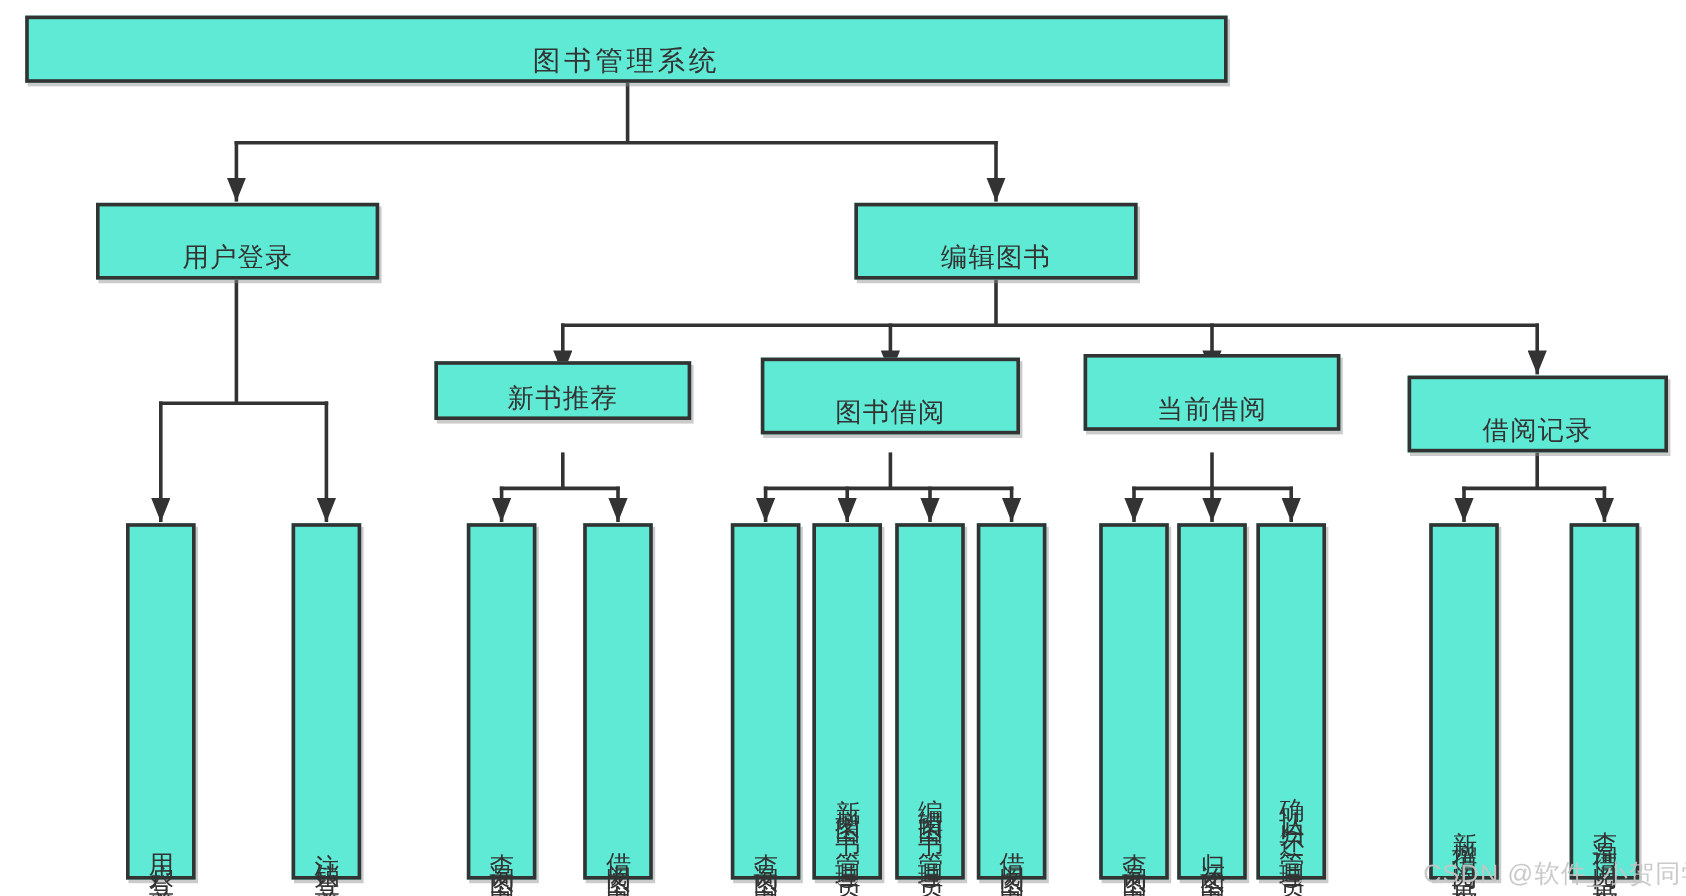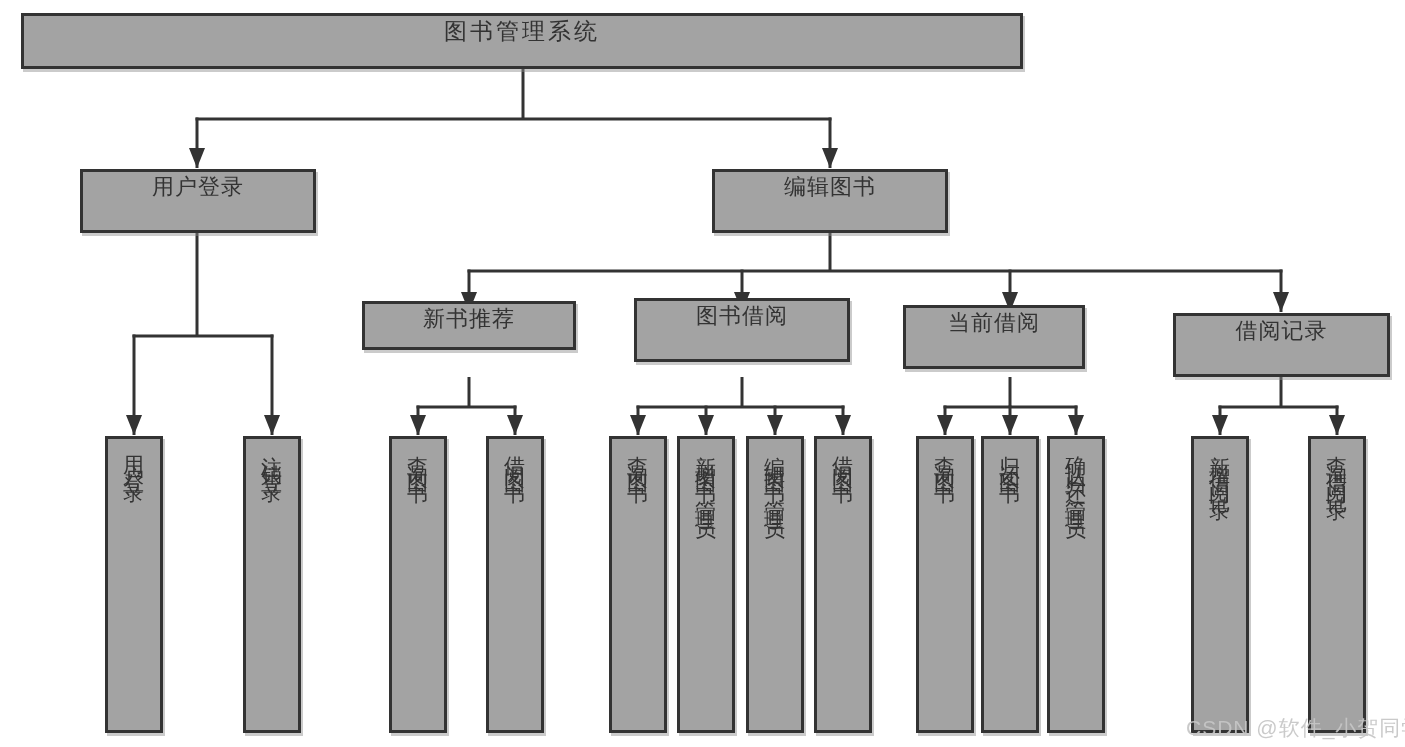--- a/index.html
+++ b/index.html
@@ -17,24 +17,24 @@
   }
   .wires {
     position: absolute;
     left: 0;
     top: 0;
     z-index: 1;
   }
   .node {
     position: absolute;
     box-sizing: border-box;
-    background: #a3a3a3;
+    background: #5eead4;
     border: 3px solid #333333;
     display: flex;
-    align-items: flex-start;
+    align-items: flex-end;
     justify-content: center;
     color: #333333;
     z-index: 2;
     box-shadow: 2px 3px 0 rgba(140,140,140,0.45);
   }
   .node.root span {
     font-size: 23px;
     letter-spacing: 3px;
   }
   .node.branch span {
@@ -124,21 +124,21 @@
   <div class="node branch" style="left:712px;top:169px;width:236px;height:64px">
     <span>编辑图书</span>
   </div>
 
   <div class="node branch" style="left:362px;top:301px;width:214px;height:49px">
     <span>新书推荐</span>
   </div>
   <div class="node branch" style="left:634px;top:298px;width:216px;height:64px">
     <span>图书借阅</span>
   </div>
-  <div class="node branch" style="left:903px;top:305px;width:182px;height:64px">
+  <div class="node branch" style="left:903px;top:295px;width:214px;height:64px">
     <span>当前借阅</span>
   </div>
   <div class="node branch" style="left:1173px;top:313px;width:217px;height:64px">
     <span>借阅记录</span>
   </div>
 
   <div class="node leaf" style="left:105px;top:436px;width:58px;height:297px">
     <span>用户登录</span>
   </div>
   <div class="node leaf" style="left:243px;top:436px;width:58px;height:297px">

